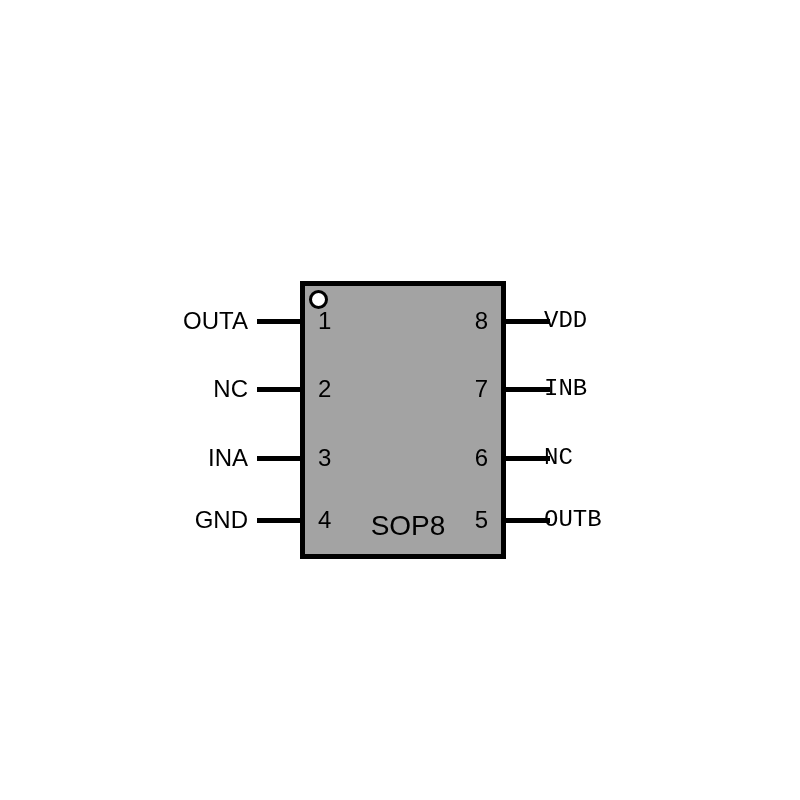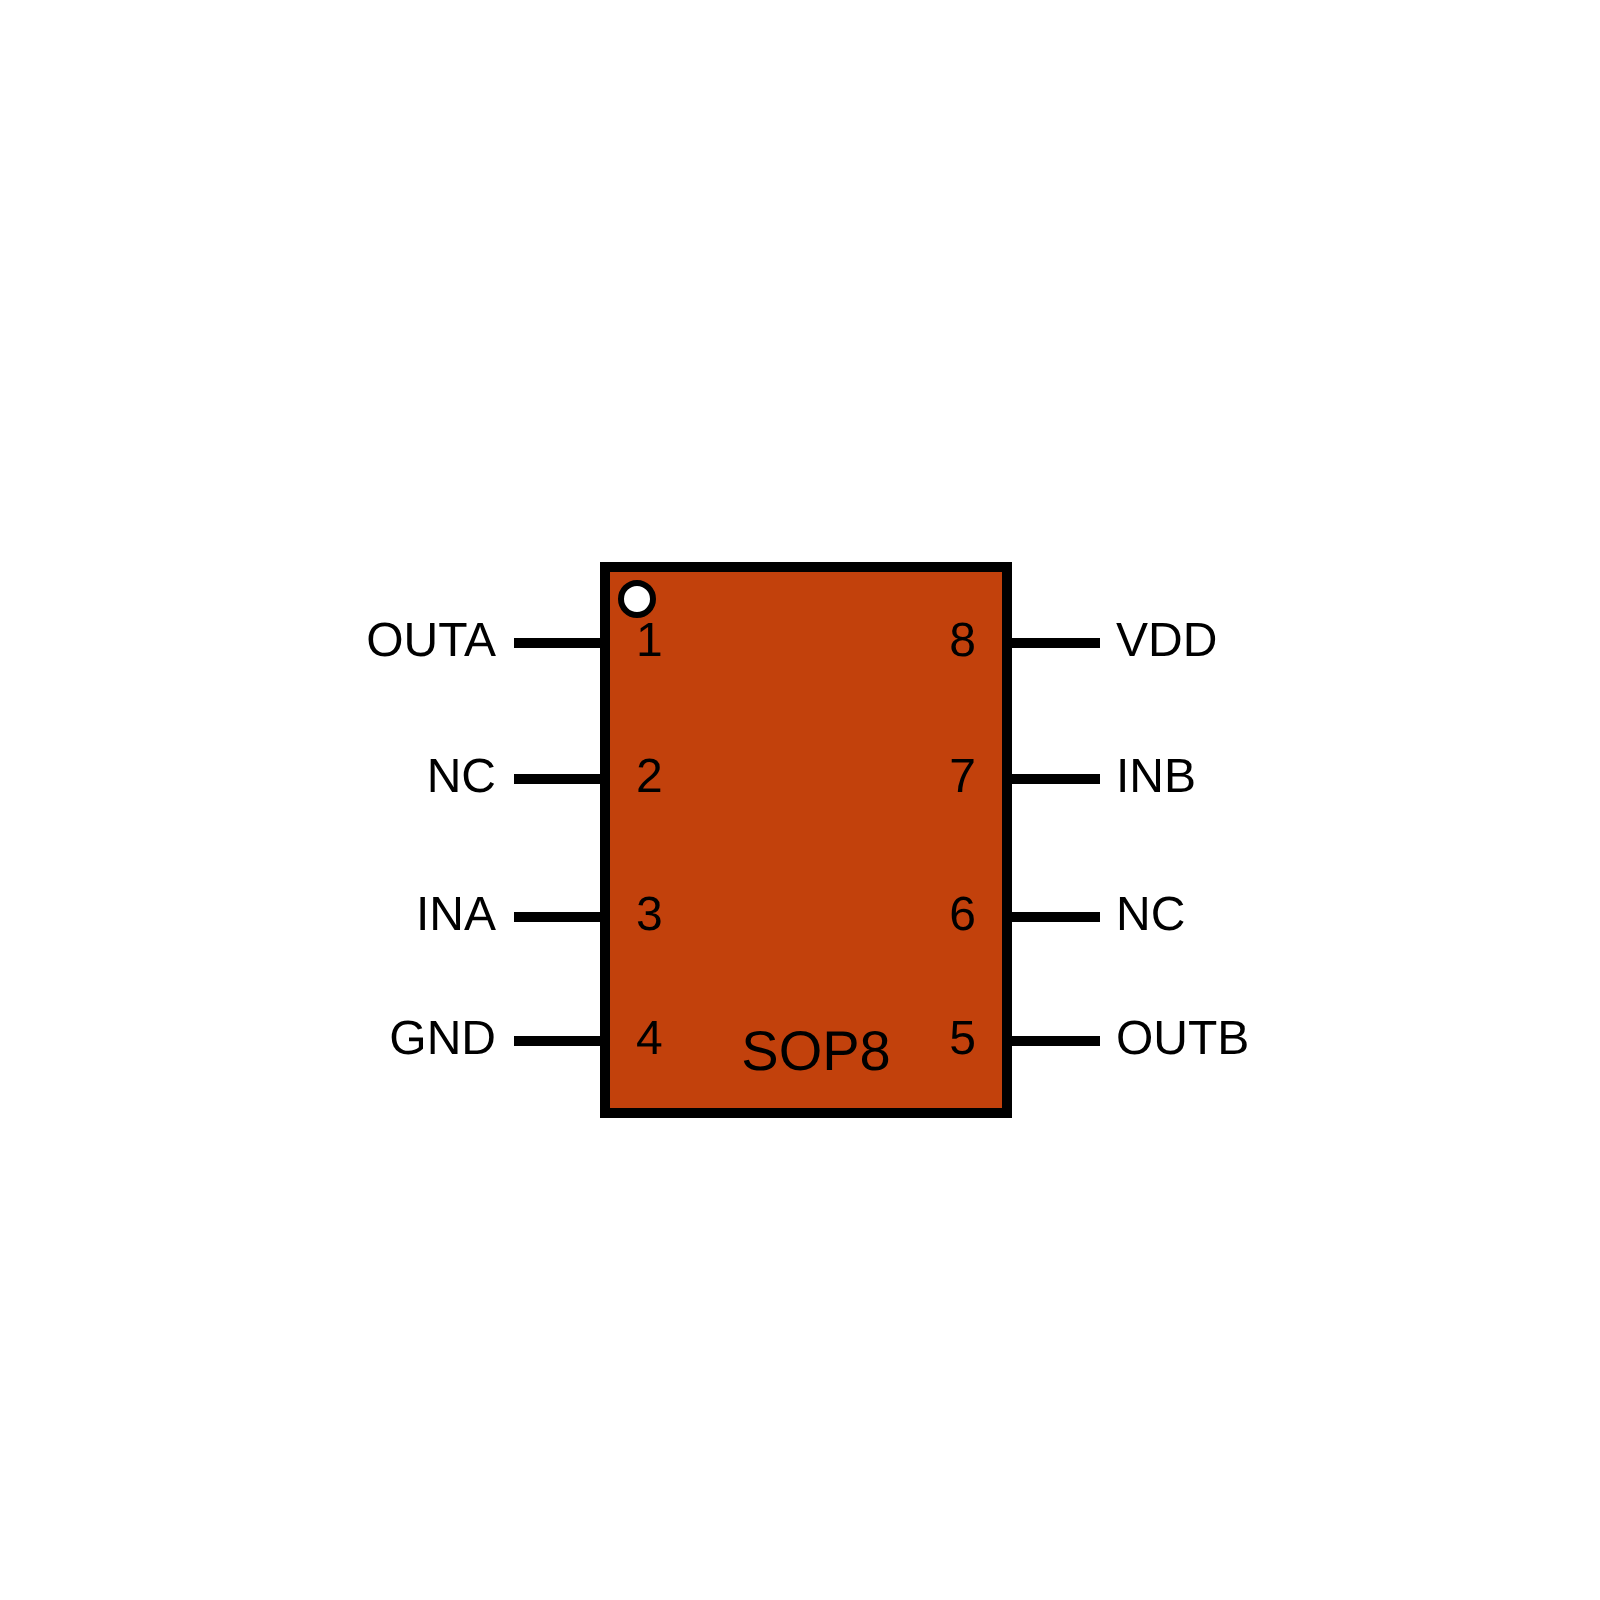--- a/index.html
+++ b/index.html
@@ -17,21 +17,21 @@
     height: 800px;
     background: #ffffff;
   }
   .package {
     position: absolute;
     left: 300px;
     top: 281px;
     width: 206px;
     height: 278px;
     border: 5px solid #000000;
-    background: #c2410c;
+    background: #a3a3a3;
   }
   .pin1-dot {
     position: absolute;
     left: 4px;
     top: 4px;
     width: 19px;
     height: 19px;
     border: 3px solid #000000;
     border-radius: 50%;
     background: #ffffff;
@@ -54,21 +54,21 @@
   .stub.left  { left: 257px; width: 45px; }
   .stub.right { left: 504px; width: 46px; }
   .pin-label, .pin-number {
     position: absolute;
     height: 34px;
     line-height: 34px;
     font-size: 24px;
     white-space: nowrap;
   }
   .pin-label.left  { left: 60px;  width: 188px; text-align: right; }
-  .pin-label.right { left: 558px; width: 170px; text-align: left; }
+  .pin-label.right { left: 544px; width: 170px; text-align: left; font-family: Liberation Mono, monospace; }
   .pin-number.left-num  { left: 318px; width: 40px; text-align: left; }
   .pin-number.right-num { left: 460px; width: 28px; text-align: right; }
   
   .r1 .pin-label, .r1 .pin-number { top: 304px; }
   .r2 .pin-label, .r2 .pin-number { top: 372px; }
   .r3 .pin-label, .r3 .pin-number { top: 441px; }
   .r4 .pin-label, .r4 .pin-number { top: 503px; }
   .r1 .stub { top: 319px; }
   .r2 .stub { top: 387px; }
   .r3 .stub { top: 456px; }

